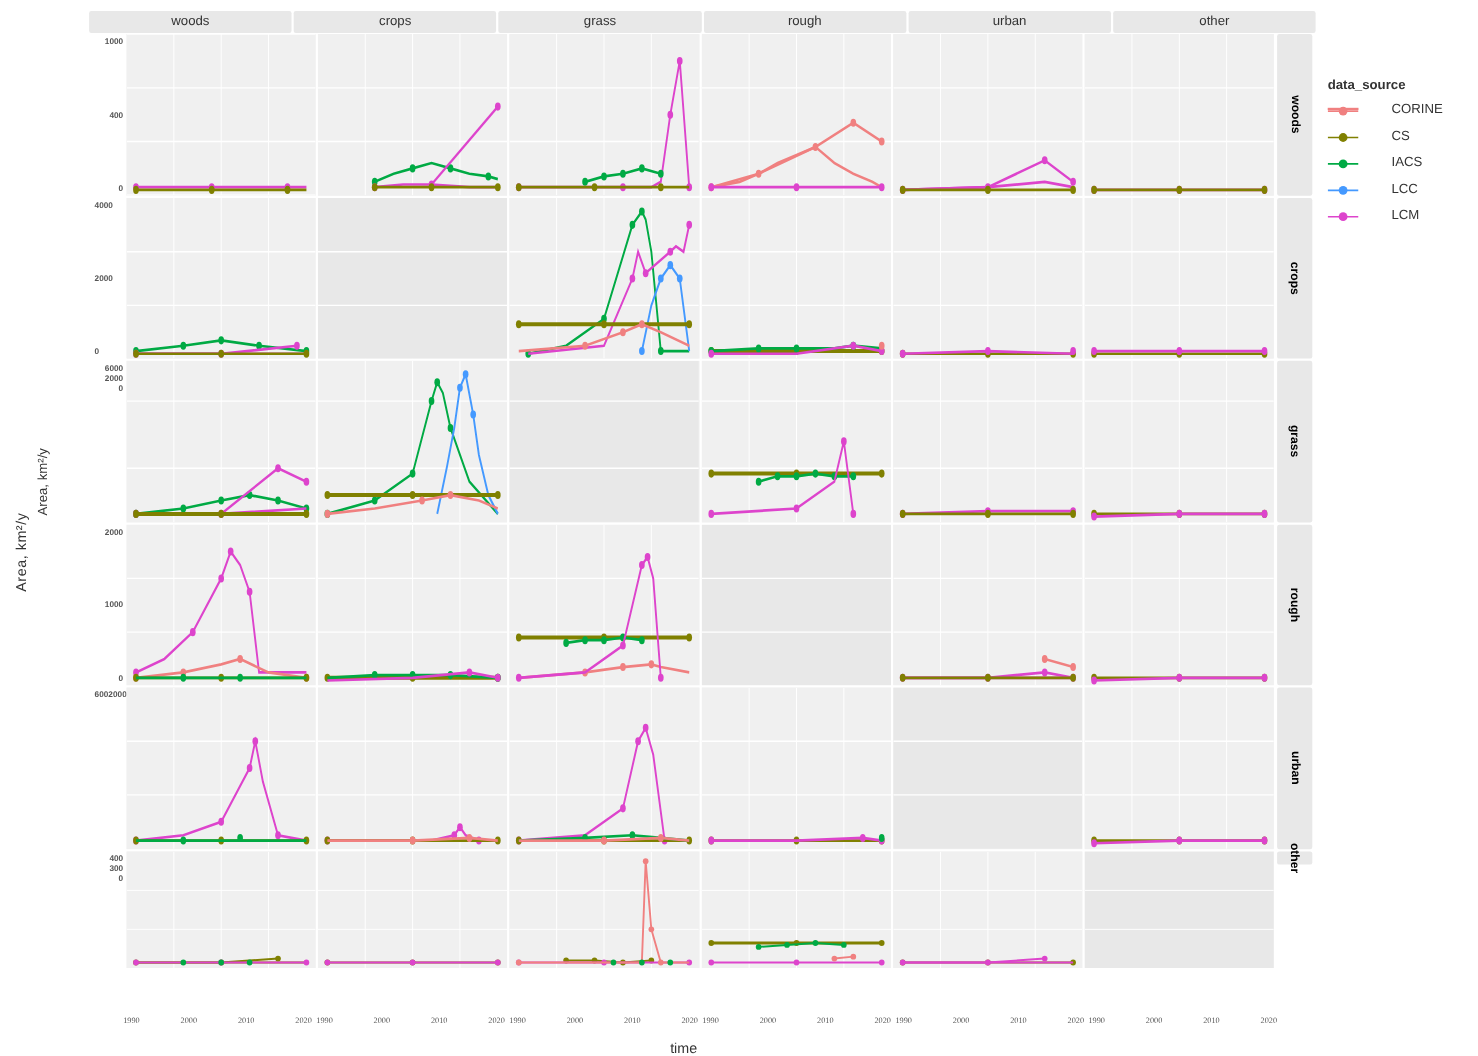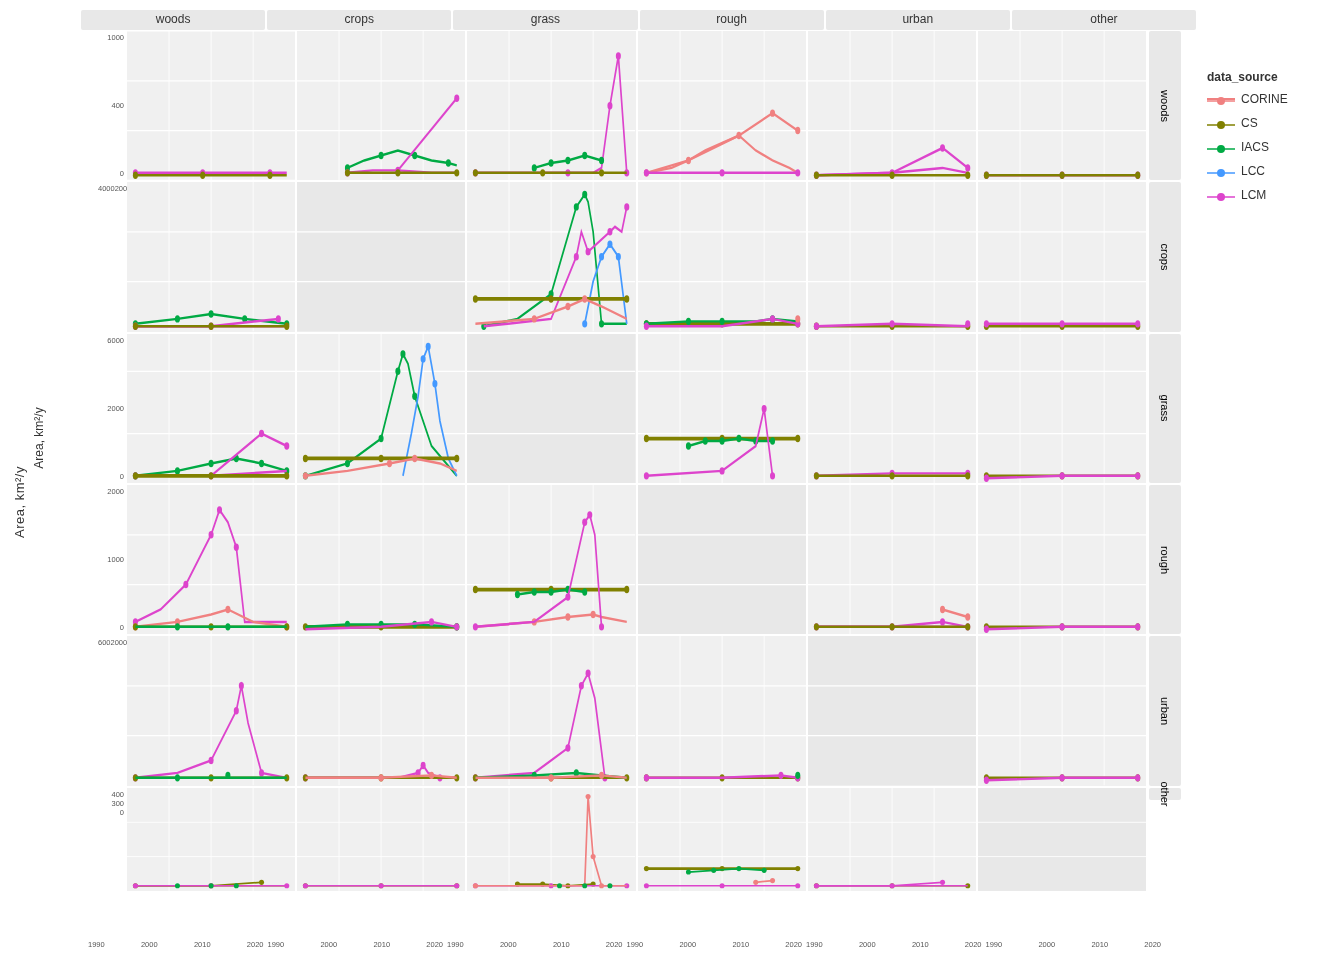--- a/index.html
+++ b/index.html
@@ -34,21 +34,22 @@
       font-size: 12px;
       color: #333;
       padding: 2px 0 4px 0;
       background: #e8e8e8;
       margin: 0 1px;
       border-radius: 2px;
     }
     .grid-row {
       display: flex;
       flex: 1;
-      margin: 1px 16px;
+      margin: 1px 4px;
+      font-weight: bold;
     }
     .cells {
       display: flex;
       flex: 1;
     }
     .cell {
       flex: 1;
       background: #f0f0f0;
       margin: 0 1px;
       position: relative;
@@ -68,20 +69,21 @@
     .legend-title {
       font-size: 12px;
       font-weight: bold;
       color: #333;
       margin-bottom: 8px;
     }
     .legend-item {
       display: flex;
       align-items: center;
       margin-bottom: 10px;
+      gap: 24px;
     }
     .legend-line {
       width: 28px;
       height: 2px;
       margin-right: 6px;
       position: relative;
       display: flex;
       align-items: center;
     }
     .legend-label {
@@ -261,21 +263,21 @@
             </div>
           </div>
           <div style="width:32px; display:flex; align-items:center; justify-content:center; background:#e8e8e8; margin-left:2px; border-radius:2px;">
             <span style="transform:rotate(90deg); font-size:11px; white-space:nowrap;">woods</span>
           </div>
         </div>
       </div>
 
       <div class="grid-row">
         <div style="display:flex; align-items:stretch; width:100%; position:relative;">
-          <div style="width:30px; font-size:7.5px; color:#555; display:flex; flex-direction:row; justify-content:space-between; padding:2px 2px; text-align:right;">
+          <div style="width:30px; font-size:7.5px; color:#555; display:flex; flex-direction:column; justify-content:space-between; padding:2px 2px; ">
             <span>4000</span>
             <span>2000</span>
             <span>0</span>
           </div>
           <div class="cells">
 
             <div class="cell">
               <svg viewBox="0 0 100 60" preserveAspectRatio="none">
                 <rect width="100" height="60" fill="#f0f0f0"></rect>
                 <line x1="0" y1="20" x2="100" y2="20" stroke="white" stroke-width="0.5"></line>
@@ -421,21 +423,21 @@
             </div>
           </div>
           <div style="width:32px; display:flex; align-items:center; justify-content:center; background:#e8e8e8; margin-left:2px; border-radius:2px;">
             <span style="transform:rotate(90deg); font-size:11px; white-space:nowrap;">crops</span>
           </div>
         </div>
       </div>
 
       <div class="grid-row">
         <div style="display:flex; align-items:stretch; width:100%; position:relative;">
-          <div style="width:30px; font-size:7.5px; color:#555; display:flex; flex-direction:column; justify-content:space-between; padding:2px 2px; text-align:right;">
+          <div style="width:30px; font-size:7.5px; color:#555; display:flex; flex-direction:column; padding:2px 2px; text-align:right;">
             <span>6000</span>
             <span>2000</span>
             <span>0</span>
           </div>
           <div class="cells">
 
             <div class="cell">
               <svg viewBox="0 0 100 60" preserveAspectRatio="none">
                 <rect width="100" height="60" fill="#f0f0f0"></rect>
                 <line x1="0" y1="15" x2="100" y2="15" stroke="white" stroke-width="0.5"></line>
@@ -1021,21 +1023,21 @@
             </div>
           </div>
           <div style="width:32px; display:flex; align-items:center; justify-content:center; background:#e8e8e8; margin-left:2px; border-radius:2px;">
             <span style="transform:rotate(90deg); font-size:11px; white-space:nowrap;">other</span>
           </div>
         </div>
       </div>
 
     </div>
 
-    <div style="display:flex; margin-left:86px; margin-right:36px; height:20px; margin-top:2px;">
+    <div style="display:flex; margin-left:110px; margin-right:36px; height:20px; margin-top:2px;font-family:Liberation Serif, serif;">
       <div style="flex:1; display:flex; justify-content:space-between; font-size:7.5px; color:#555; padding:0 2px;">
         <span>1990</span>
           <span>2000</span>
           <span>2010</span>
           <span>2020</span>
       </div>
       <div style="flex:1; display:flex; justify-content:space-between; font-size:7.5px; color:#555; padding:0 2px;">
         <span>1990</span>
           <span>2000</span>
           <span>2010</span>
@@ -1060,20 +1062,21 @@
           <span>2020</span>
       </div>
       <div style="flex:1; display:flex; justify-content:space-between; font-size:7.5px; color:#555; padding:0 2px;">
         <span>1990</span>
           <span>2000</span>
           <span>2010</span>
           <span>2020</span>
       </div>
     </div>
 
+    <div style="text-align:center; font-size:13px; color:#333; margin-left:80px; margin-right:36px; margin-top:2px;">time</div>
 
     <div style="position:absolute; left:12px; top:48%; writing-mode:vertical-rl; transform:rotate(180deg); font-size:13px; color:#333; letter-spacing:0.5px;">Area, km²/y</div>
 
   </div>
 
   <div class="legend-area" style="padding-top:60px;">
     <div class="legend-title">data_source</div>
 
     <div class="legend-item">
       <div class="legend-line" style="background: linear-gradient(to right, #f08080 0%, #f08080 100%); position:relative;">

